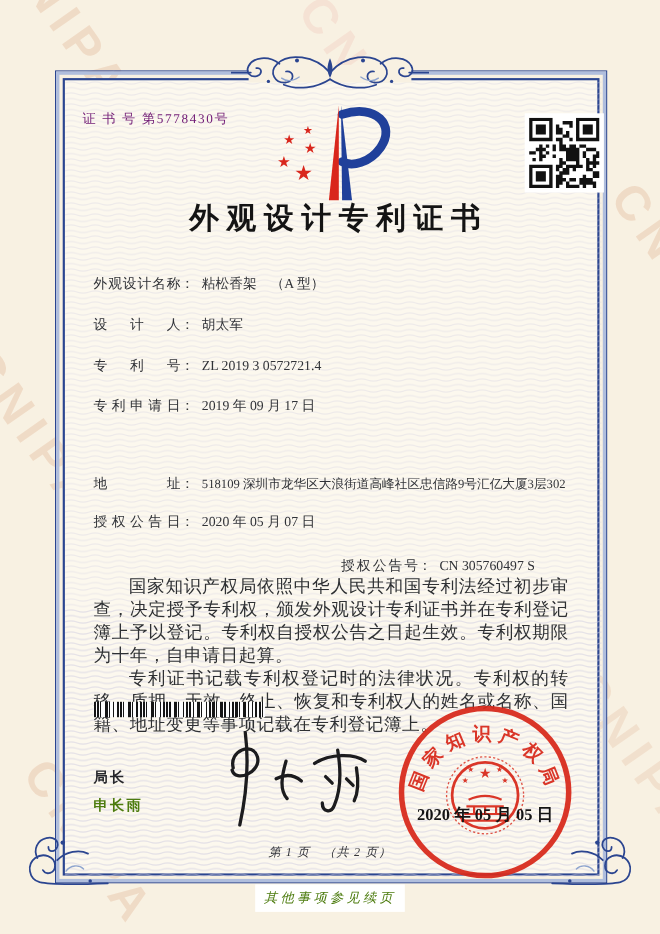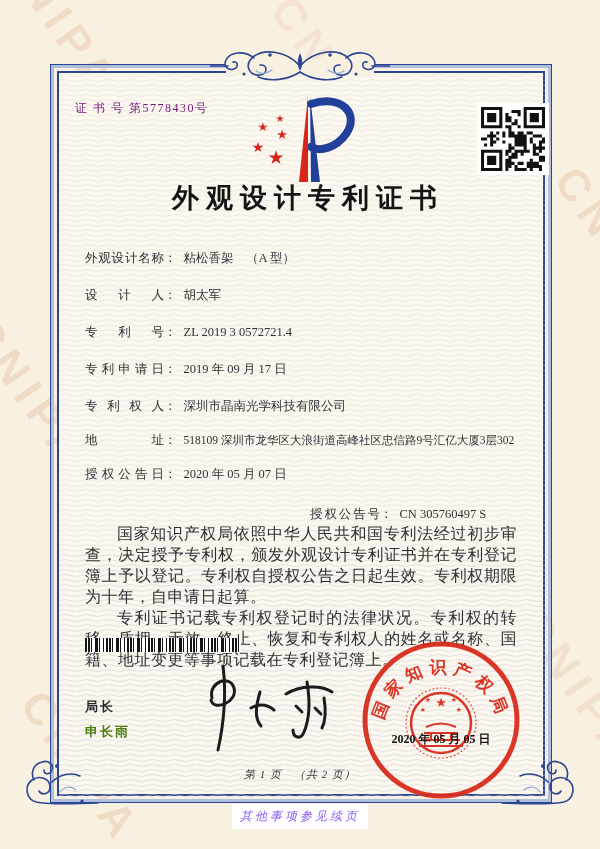--- a/index.html
+++ b/index.html
@@ -52,27 +52,27 @@
       #151515 14px 15px,#fdfdfd 15px 18px,#151515 18px 19px,#fdfdfd 19px 21px);}
 
   .signer-title{position:absolute;left:85px;top:698px;font-family:"Liberation Sans","DejaVu Sans",sans-serif;
         font-size:13px;font-weight:bold;letter-spacing:2px;color:#26272b;}
   .signer-name{position:absolute;left:85px;top:723px;font-family:"Liberation Sans","DejaVu Sans",sans-serif;
         font-size:13px;font-weight:bold;letter-spacing:2px;color:#4d7c0f;}
   .signature{position:absolute;left:188px;top:660px;z-index:6;}
 
   .seal{position:absolute;left:356px;top:635px;z-index:5;opacity:.93;}
   .seal-date{position:absolute;left:366px;top:731px;width:150px;text-align:center;z-index:6;
-        font-size:12px;font-weight:bold;color:#141414;}
+        font-size:15px;font-weight:bold;color:#141414;}
 
   .page-info{position:absolute;left:0;right:0;top:767px;text-align:center;font-size:11px;
         letter-spacing:1px;color:#33343a;font-style:italic;}
   .note-box{position:absolute;left:50%;top:804px;transform:translateX(-50%);z-index:6;
         background:#ffffff;padding:4px 8px;font-size:12px;font-style:italic;
-        letter-spacing:3px;color:#8b5cf6;white-space:nowrap;}
+        letter-spacing:3px;color:#4d7c0f;white-space:nowrap;}
 </style>
 </head>
 <body>
 
 <div class="page">
 
   <span class="wm" style="left:-28px;top:-6px">CNIPA</span>
   <span class="wm wm-pink" style="left:244px;top:48px">CNIPA</span>
   <span class="wm" style="left:528px;top:218px">CNIPA</span>
   <span class="wm" style="left:-58px;top:368px">CNIPA</span>
@@ -172,23 +172,20 @@
     </div>
     <div class="row r2">
       <span class="flabel">设计人</span><span>：</span><span class="fval">胡太军</span>
     </div>
     <div class="row r3">
       <span class="flabel">专利号</span><span>：</span><span class="fval">ZL 2019 3 0572721.4</span>
     </div>
     <div class="row r4">
       <span class="flabel">专利申请日</span><span>：</span><span class="fval">2019 年 09 月 17 日</span>
     </div>
-    <div class="row r5">
-      <span class="flabel">专利权人</span><span>：</span><span class="fval">深圳市晶南光学科技有限公司</span>
-    </div>
     <div class="row r6">
       <span class="flabel">地址</span><span>：</span><span class="fval fval-small">518109 深圳市龙华区大浪街道高峰社区忠信路9号汇亿大厦3层302</span>
     </div>
     <div class="row r7">
       <span class="flabel">授权公告日</span><span>：</span><span class="fval">2020 年 05 月 07 日</span>
       <span class="fgroup2">
         <span class="flabel">授权公告号</span><span>：</span><span class="fval">CN 305760497 S</span>
       </span>
     </div>
 

